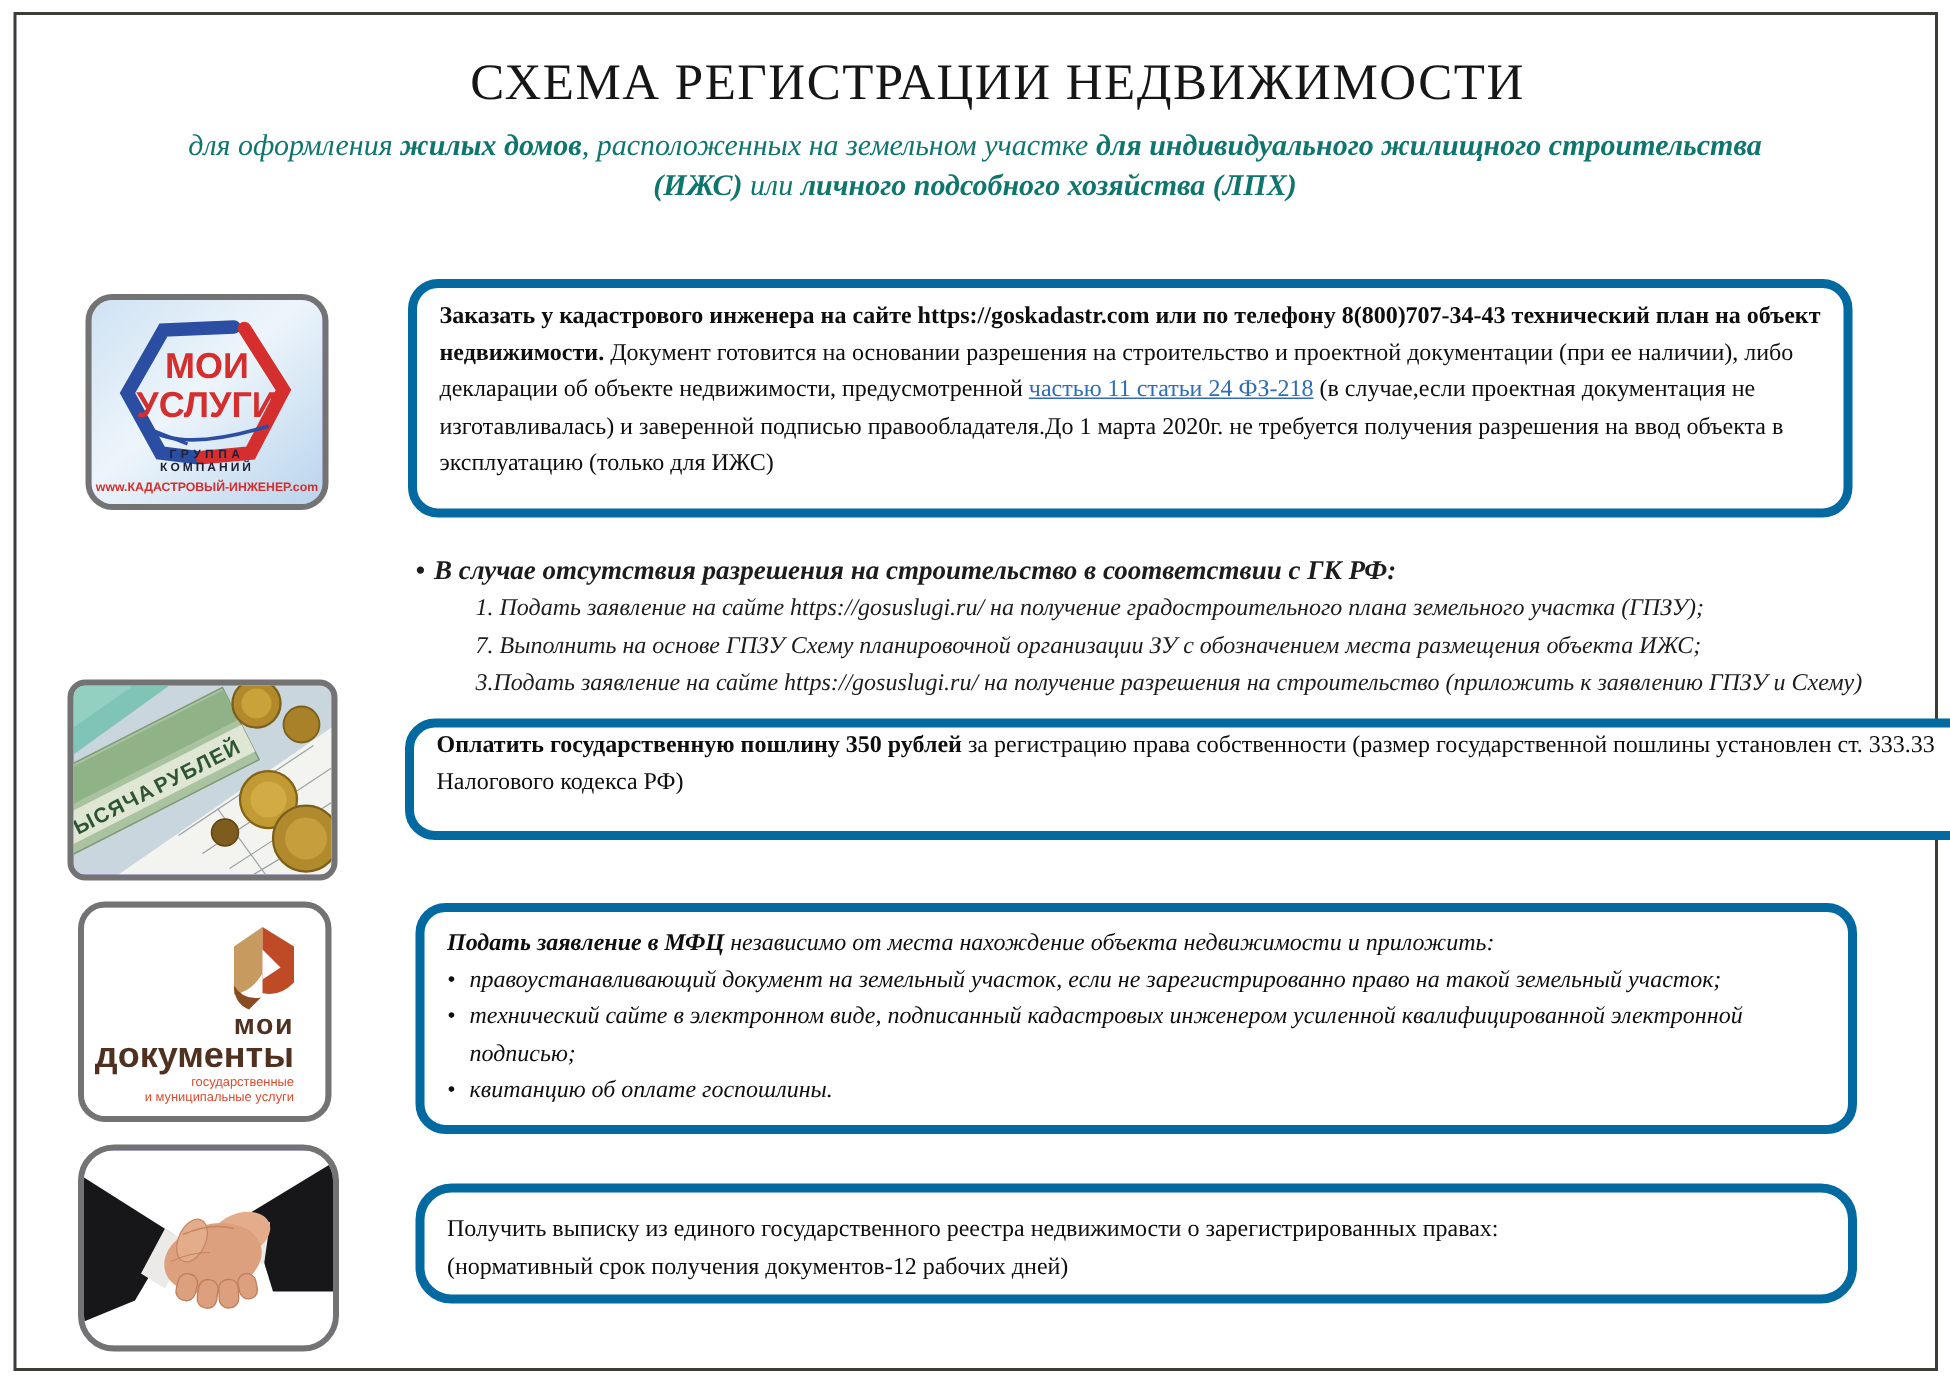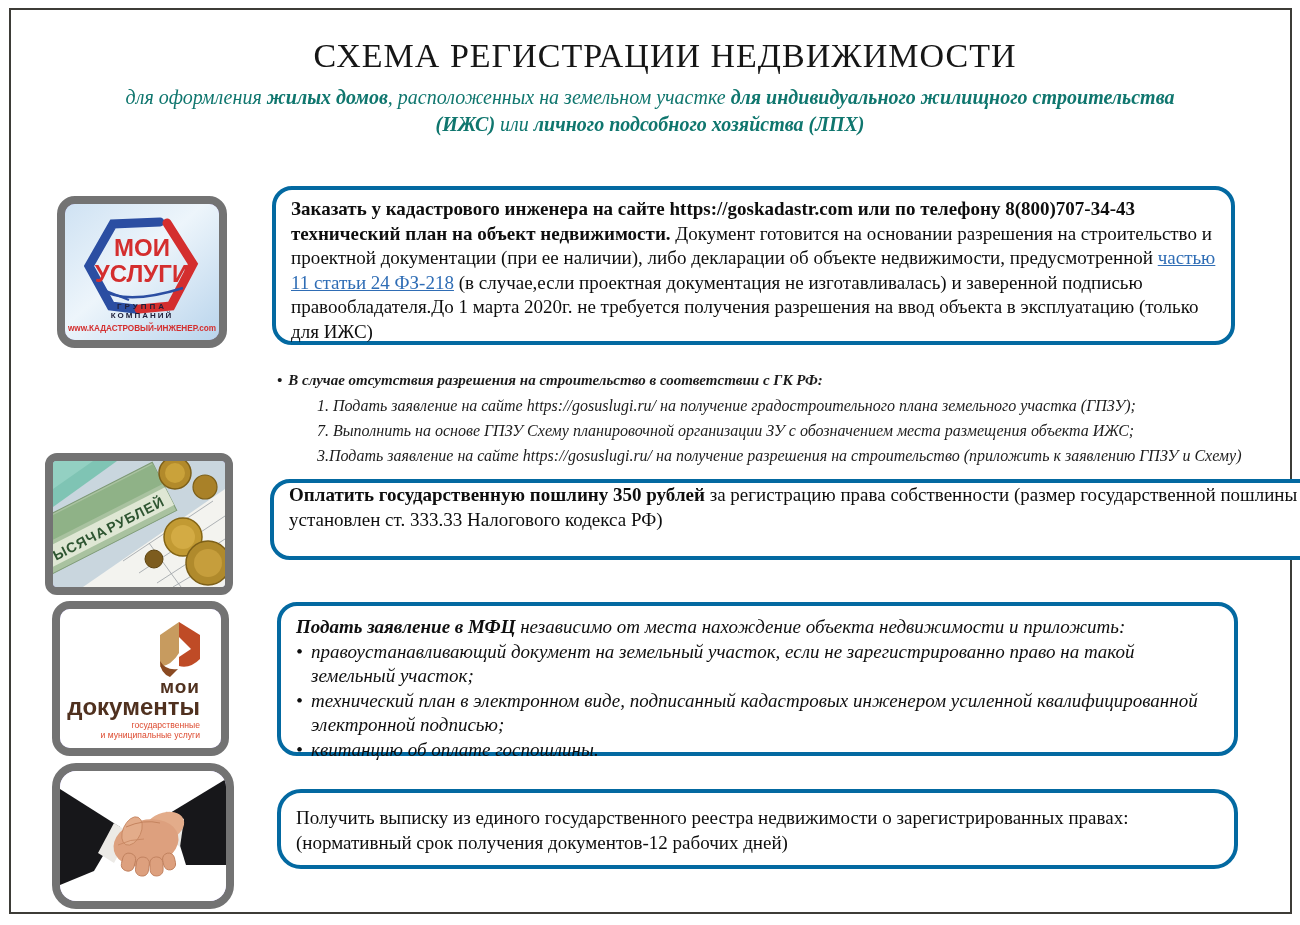--- a/index.html
+++ b/index.html
@@ -11,37 +11,37 @@
   .title{
     position:absolute;top:22px;left:0;width:100%;margin:15px;text-align:center;
     font-size:34px;font-weight:400;letter-spacing:1px;color:#161616;
   }
   .subtitle{
     position:absolute;top:84px;left:120px;width:1060px;margin:0;text-align:center;
     font-size:20px;font-style:italic;line-height:27px;color:#0f766e;
   }
   .subtitle b{font-weight:bold;}
   .obox{
-    position:absolute;box-sizing:border-box;border:4px solid #0369a1;border-radius:20px;background:#fff;
-    font-size:19px;line-height:24.5px;color:#0e0e0e;padding:6px 15px;
+    position:absolute;box-sizing:border-box;border:6px solid #0369a1;border-radius:20px;background:#fff;
+    font-size:16px;line-height:24.5px;color:#0e0e0e;padding:6px 15px;
   }
   .box1{left:272px;top:186px;width:963px;height:159px;padding-top:7px;}
   .box2{left:270px;top:479px;width:1049px;height:81px;padding-top:0;}
   .box3{left:277px;top:602px;width:961px;height:154px;padding-top:9px;font-style:italic;}
   .box4{left:277px;top:789px;width:961px;height:80px;padding-top:13px;border-radius:24px;}
   .doc-link{color:#2f6db5;text-decoration:underline;cursor:pointer;}
   .note{position:absolute;left:277px;top:368px;width:975px;font-style:italic;}
-  .note-h{font-size:15px;font-weight:bold;line-height:25px;}
+  .note-h{font-size:18px;font-weight:bold;line-height:25px;}
   .note-h .nb{display:inline-block;margin-right:6px;}
   .note-i{font-size:16px;line-height:25px;margin-left:40px;}
   .li{display:flex;}
   .li .blt{width:15px;flex:none;}
   .li .li-t{flex:1;}
   .img-card{
-    position:absolute;box-sizing:content-box;border:8px solid #737373;background:#c4b5fd;overflow:hidden;
+    position:absolute;box-sizing:content-box;border:4px solid #737373;background:#c4b5fd;overflow:hidden;
   }
   .card1{left:57px;top:196px;width:154px;height:136px;border-radius:18px;}
   .card2{left:45px;top:453px;width:172px;height:126px;border-radius:12px;}
   .card3{left:52px;top:601px;width:161px;height:139px;border-radius:18px;}
   .card4{left:52px;top:763px;width:166px;height:130px;border-radius:24px;}
   .img-card svg{display:block;}
 </style>
 </head>
 <body>
 
@@ -136,21 +136,21 @@
   </div>
 
   <div class="obox box3">
     <div><b>Подать заявление в МФЦ</b><span> независимо от места нахождение объекта недвижимости и приложить:</span></div>
     <div class="li">
         <span class="blt">•</span>
         <span class="li-t">правоустанавливающий документ на земельный участок, если не зарегистрированно право на такой земельный участок;</span>
       </div>
     <div class="li">
         <span class="blt">•</span>
-        <span class="li-t">технический план в электронном виде, подписанный кадастровых инженером усиленной квалифицированной электронной подписью;</span>
+        <span class="li-t">технический сайте в электронном виде, подписанный кадастровых инженером усиленной квалифицированной электронной подписью;</span>
       </div>
     <div class="li">
         <span class="blt">•</span>
         <span class="li-t">квитанцию об оплате госпошлины.</span>
       </div>
   </div>
 
   <div class="img-card card4">
     <svg width="166" height="130" viewBox="0 0 166 130">
       <rect width="166" height="130" fill="#ffffff"></rect>

